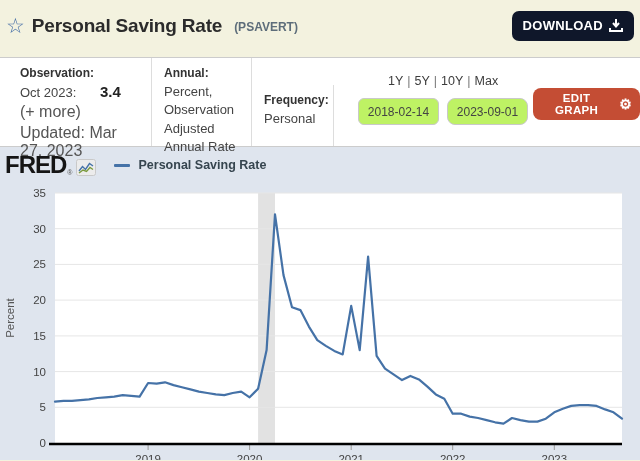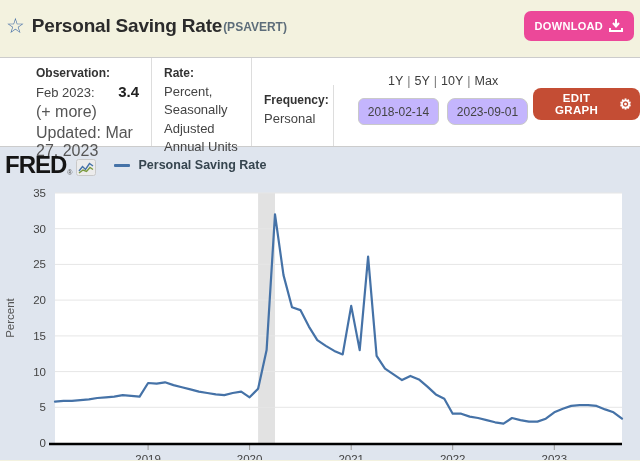--- a/index.html
+++ b/index.html
@@ -27,32 +27,32 @@
   .title {
     font-size: 19px;
     font-weight: bold;
     color: #2b2b2b;
     letter-spacing: -0.2px;
   }
   .series-id {
     font-size: 12px;
     font-weight: bold;
     color: #5d6d7a;
-    margin-left: 1px;
+    margin-left: 12px;
     margin-top: 3px;
   }
   .download-btn {
     margin-left: auto;
     margin-right: 2px;
-    background: #ec4899;
+    background: #0f172a;
     color: #ffffff;
     border: none;
     border-radius: 7px;
     font-family: "Liberation Sans", sans-serif;
-    font-size: 11px;
+    font-size: 13px;
     font-weight: bold;
     letter-spacing: 0.3px;
     height: 30px;
     padding: 0 11px;
     display: flex;
     align-items: center;
     gap: 6px;
     cursor: pointer;
     justify-content: center;
   }
@@ -62,21 +62,21 @@
     height: 90px;
     background: #ffffff;
     border-top: 1px solid #cccccc;
     border-bottom: 1px solid #cccccc;
     display: flex;
   }
   .panel {
     border-right: 1px solid #dddddd;
     padding: 8px 10px 6px 12px;
   }
-  .panel.observation { width: 152px; padding-left: 36px; }
+  .panel.observation { width: 152px; padding-left: 20px; }
   .panel.units       { width: 100px; }
   .panel.frequency   { width: 82px; margin-top: 27px;  }
   .panel-label {
     font-size: 12px;
     font-weight: bold;
     color: #333333;
     margin-bottom: 3px;
   }
   .panel-text { font-size: 13px; color: #444444; line-height: 1.42; }
   .obs-line { font-size: 13px; color: #444444; }
@@ -89,21 +89,21 @@
     position: absolute; left: 54px; top: 16px;
     font-size: 12.5px; color: #3c3c3c;
   }
   .range-link { cursor: pointer; }
   .range-sep { color: #777777; padding: 0 4px; }
   .date-input {
     position: absolute; top: 40px;
     width: 81px; height: 27px;
     border: 1px solid #c9c9c9;
     border-radius: 6px;
-    background: #c4b5fd;
+    background: #bef264;
     font-family: "Liberation Sans", sans-serif;
     font-size: 12px; color: #444444;
     text-align: center;
   }
   .date-start { left: 24px; }
   .date-end   { left: 113px; border-radius: 8px; }
   .edit-graph-btn {
     position: absolute; left: 199px; top: 30px;
     height: 32px;
     background: #c44d34;
@@ -175,30 +175,30 @@
       <path d="M7 0 L7 6 M4 4 L7 7.5 L10 4" stroke="#ffffff" stroke-width="2" fill="none"></path>
       <path d="M1 9 L1 12 L13 12 L13 9" stroke="#ffffff" stroke-width="2" fill="none"></path>
     </svg>
   </button>
 </div>
 
 <div class="info">
   <div class="panel observation">
     <div class="panel-label">Observation:</div>
     <div class="obs-line">
-      <span>Feb 2023:</span>
+      <span>Oct 2023:</span>
       <span class="obs-value">3.4</span>
     </div>
     <div class="obs-more">(+ more)</div>
     <div class="obs-updated">Updated: Mar 27, 2023</div>
   </div>
 
   <div class="panel units">
-    <div class="panel-label">Rate:</div>
-    <div class="panel-text">Percent, Seasonally Adjusted Annual Units</div>
+    <div class="panel-label">Annual:</div>
+    <div class="panel-text">Percent, Observation Adjusted Annual Rate</div>
   </div>
 
   <div class="panel frequency">
     <div class="panel-label">Frequency:</div>
     <div class="panel-text">Personal</div>
   </div>
 
   <div class="panel controls">
     <div class="range-links">
       <span class="range-link">1Y</span><span class="range-sep">|</span><span class="range-link">5Y</span><span class="range-sep">|</span><span class="range-link">10Y</span><span class="range-sep">|</span><span class="range-link">Max</span>

